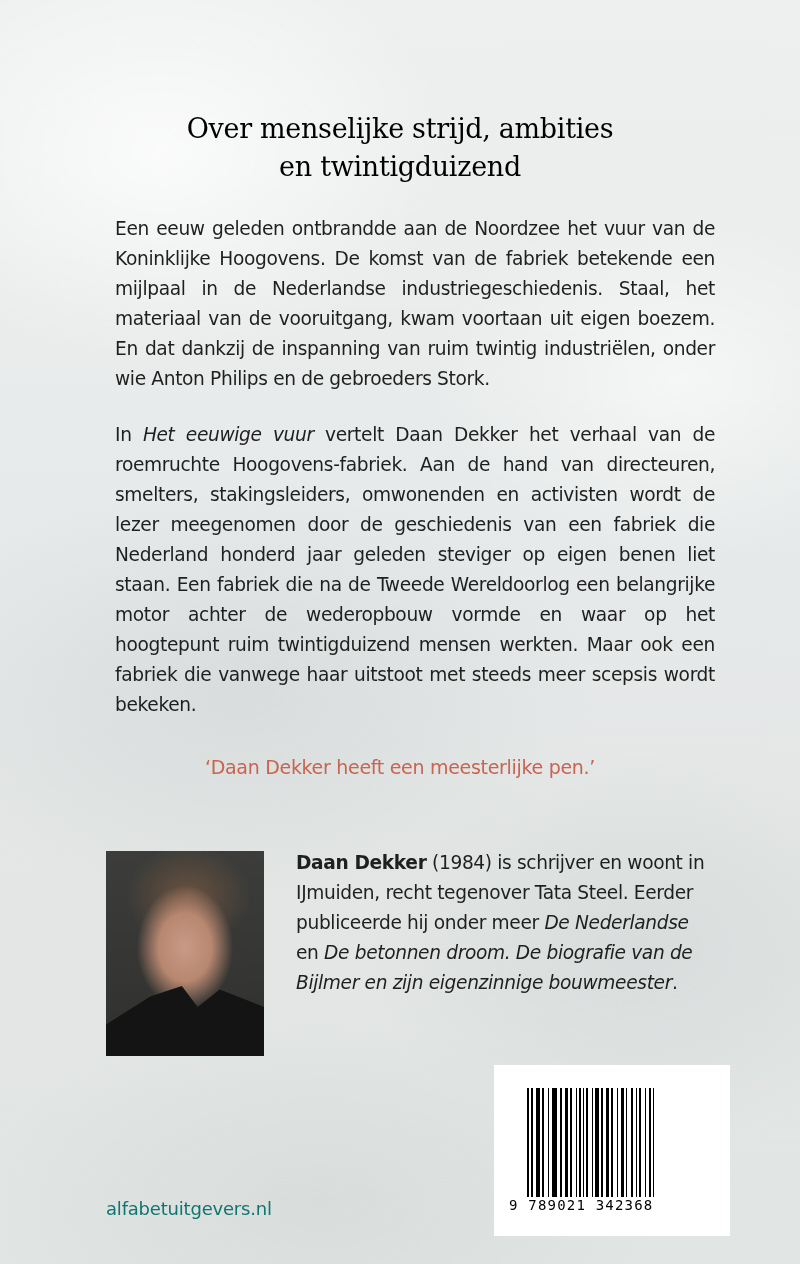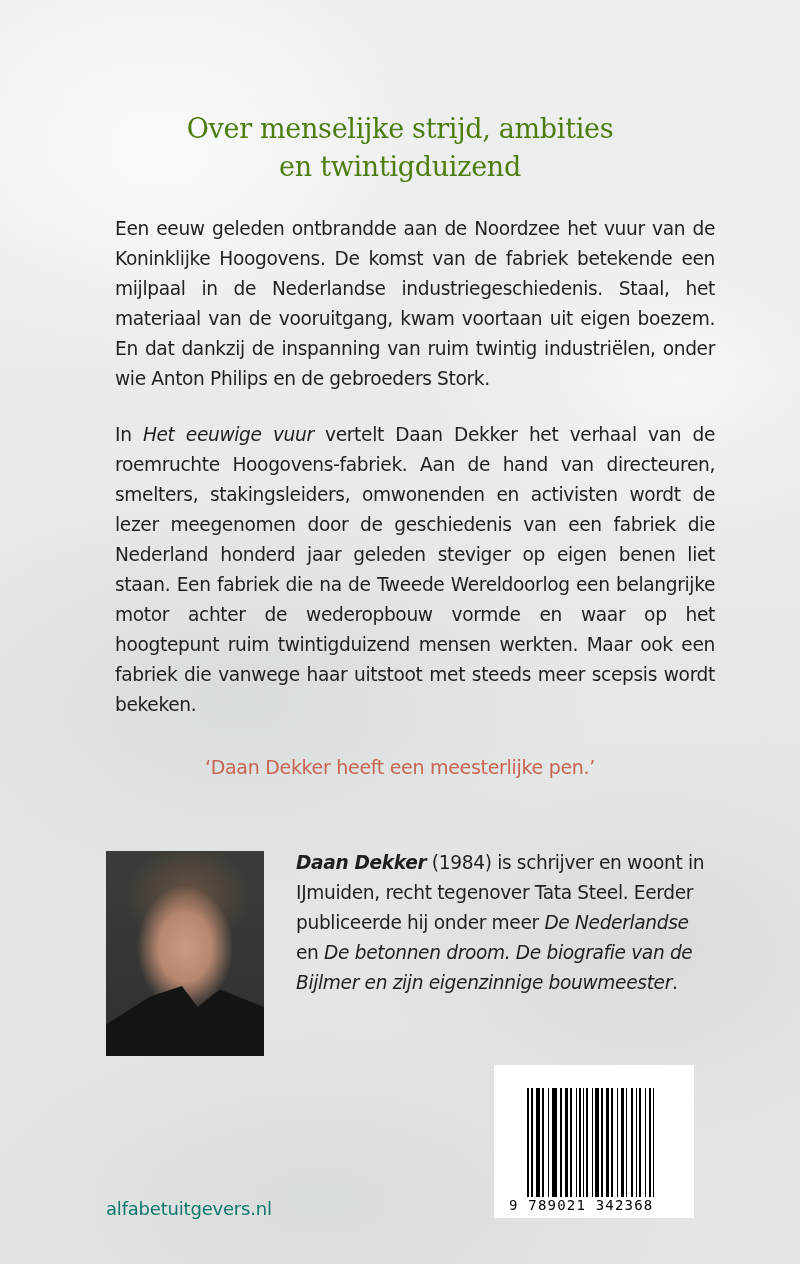--- a/index.html
+++ b/index.html
@@ -12,21 +12,21 @@
       radial-gradient(ellipse 400px 280px at 80% 75%, rgba(205,210,210,0.5), rgba(205,210,210,0) 70%),
       radial-gradient(ellipse 500px 260px at 40% 95%, rgba(210,216,215,0.6), rgba(210,216,215,0) 70%),
       linear-gradient(180deg, #eef0ef 0%, #e7eaea 40%, #e3e6e5 70%, #e1e5e4 100%);
     font-family: "DejaVu Sans", sans-serif;
     color: #1e1e1e;
   }
   .heading {
     position: absolute; left: 0; top: 110px; width: 800px;
     text-align: center;
     font-family: "DejaVu Serif", "Liberation Serif", serif;
-    color: #4d7c0f;
+    color: #000000;
     font-size: 27px; line-height: 38px; letter-spacing: -0.3px;
   }
   .para {
     position: absolute; left: 107px; width: 600px;
     font-size: 18.6px; line-height: 30px;
     text-align: justify; letter-spacing: -0.35px;
     color: #1f1f1f;
     margin-left: 8px;
   }
   .p1 { top: 214px; }
@@ -45,24 +45,25 @@
   }
   .photo .shirt {
     position: absolute; left: 0; bottom: 0; width: 158px; height: 70px;
     background: #141414;
     clip-path: polygon(0 55%, 28% 15%, 48% 0, 58% 30%, 72% 5%, 100% 30%, 100% 100%, 0 100%);
   }
   .bio {
     position: absolute; left: 296px; top: 848px; width: 420px;
     font-size: 18.6px; line-height: 30px; letter-spacing: -0.35px; color: #1f1f1f;
   }
-  .bio b { font-weight: bold; font-style: italic; }
+  .bio b { font-weight: bold; }
   .barcode-box {
-    position: absolute; left: 494px; top: 1065px; width: 200px; height: 153px;
+    position: absolute; left: 494px; top: 1065px; width: 200px; height: 171px;
     background: #ffffff;
+    padding-left: 36px;
   }
   .bars {
     position: absolute; left: 33px; top: 23px; width: 148px; height: 112px;
     display: flex; align-items: flex-start;
   }
   .bars span { display: block; background: #000; height: 112px; }
   .bars span.s { background: transparent; }
   .isbn-digits {
     position: absolute; left: 15px; top: 132px; width: 170px;
     font-family: "DejaVu Sans Mono", monospace; font-size: 14px; letter-spacing: 1.2px;

